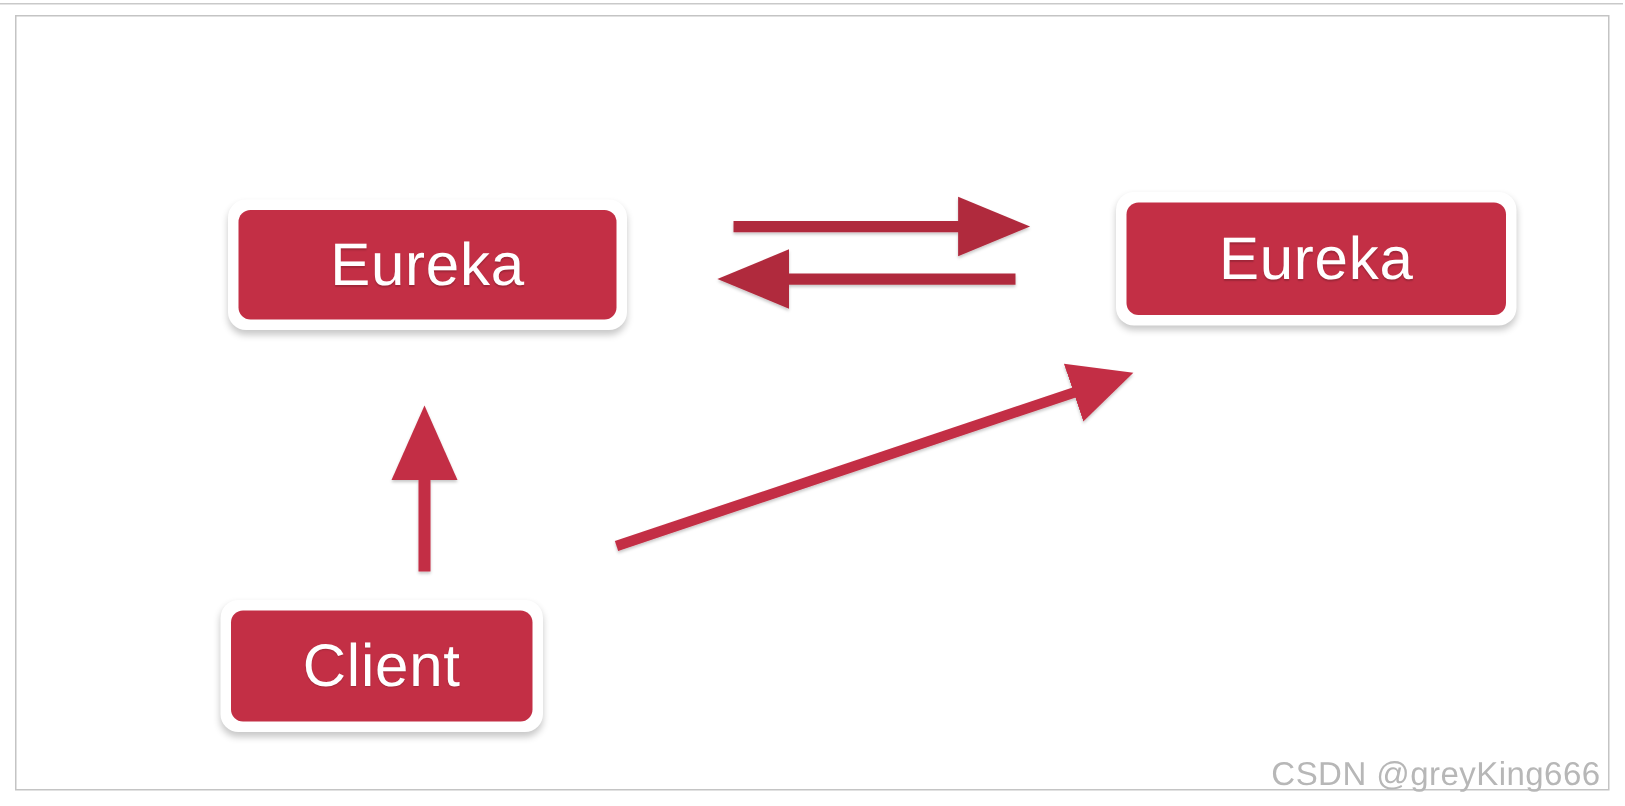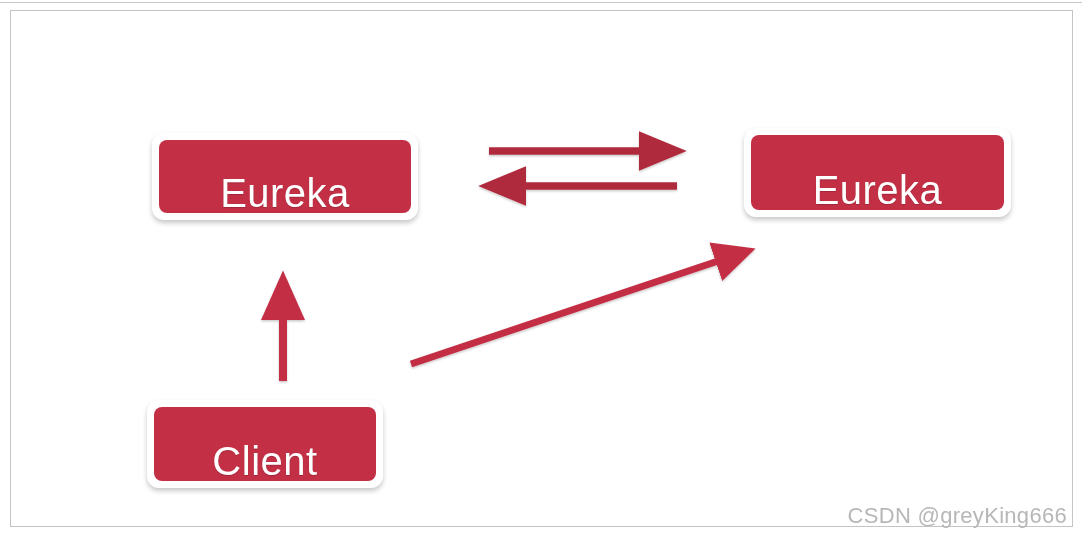--- a/index.html
+++ b/index.html
@@ -46,37 +46,37 @@
     border-radius: 12px;
     background: #ffffff;
     padding: 7px;
     box-shadow: 0 3px 5px rgba(0,0,0,0.22);
   }
   .node-inner {
     width: 100%;
     height: 100%;
     border-radius: 8px;
     display: flex;
-    align-items: flex-end;
+    align-items: center;
     justify-content: center;
     box-sizing: border-box;
   }
   .node-label {
     color: #ffffff;
     font-size: 40px;
     line-height: 1;
     letter-spacing: 0.5px;
     font-weight: 400;
     text-shadow: 0 1px 1px rgba(0,0,0,0.18);
     user-select: none;
   }
 
   #node-eureka-left  { left: 152px; top: 133px; width: 266px; height: 87px; }
   #node-eureka-right { left: 744px; top: 128px; width: 267px; height: 89px; }
-  #node-client       { left: 147px; top: 400px; width: 236px; height: 88px; }
+  #node-client       { left: 147px; top: 400px; width: 215px; height: 88px; }
 
   
   #arrow-layer {
     position: absolute;
     left: 0; top: 0;
     width: 1083px;
     height: 537px;
     pointer-events: none;
   }
 

